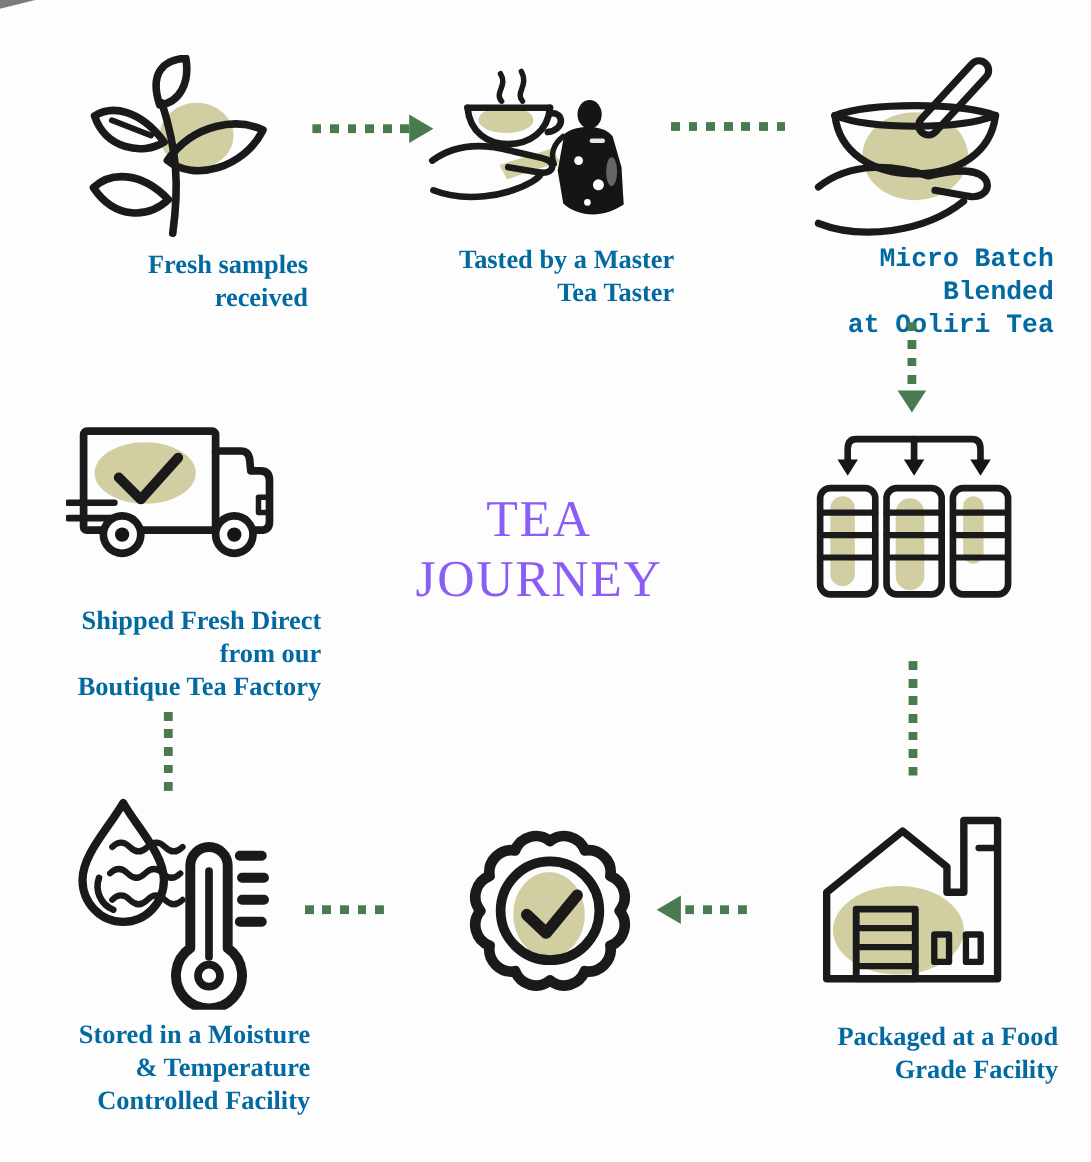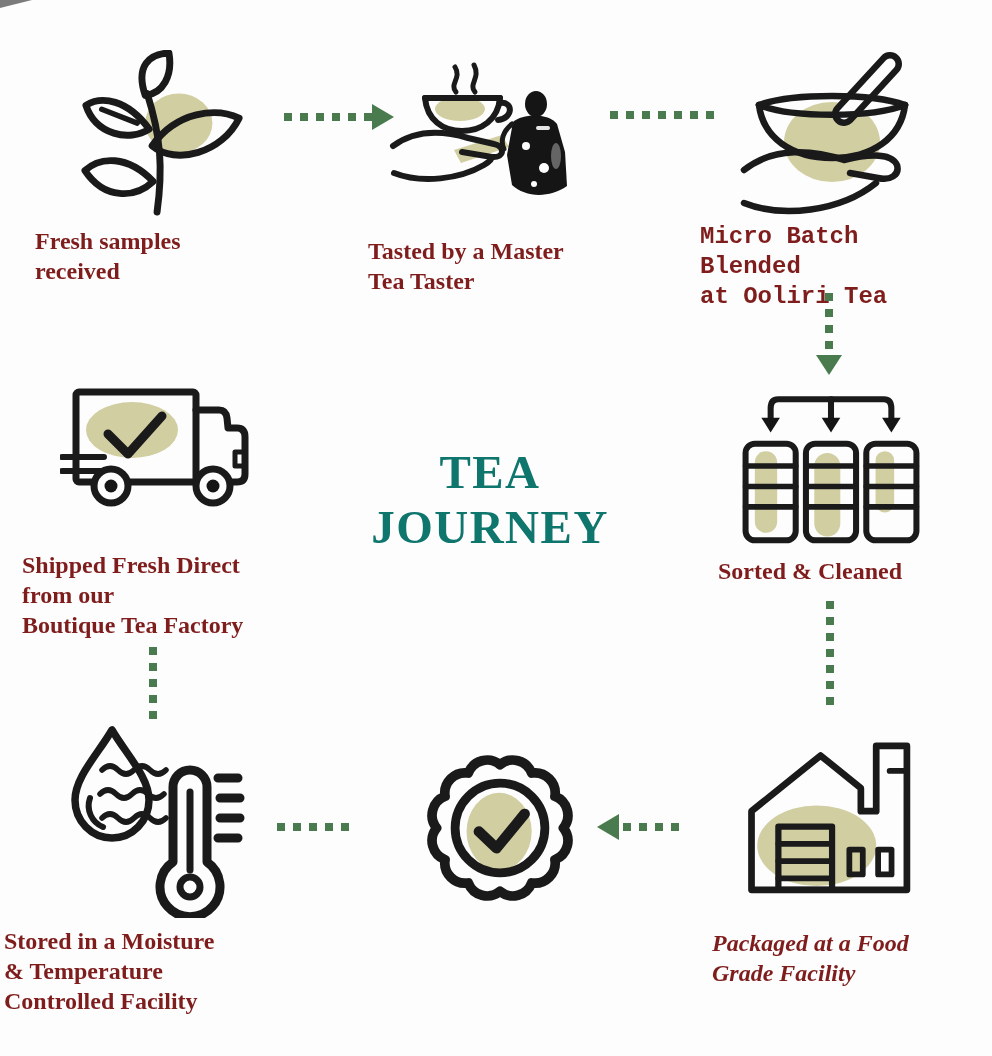--- a/index.html
+++ b/index.html
@@ -1,24 +1,24 @@
 <!DOCTYPE html>
 <html><head>
 <meta charset="utf-8">
 <style>
   html,body { margin:0; padding:0; background:#fff; }
   .stage { position:relative; width:992px; height:1056px; background:#fdfdfd;
            font-family:"Liberation Serif", serif; overflow:hidden; --g:#4a7b4f; }
   .corner-mark { position:absolute; top:0; left:0; width:0; height:0;
            border-top:8px solid #5a5a5a; border-right:32px solid transparent; opacity:.8; }
-  .label { position:absolute; text-align:left; font-weight:700; font-size:24px;
-           line-height:1.26; color:#7f1d1d; white-space:pre-line; }
+  .label { position:absolute; text-align:right; font-weight:700; font-size:24px;
+           line-height:1.26; color:#0369a1; white-space:pre-line; }
   .title { position:absolute; left:340px; top:445px; width:300px; text-align:center;
-           font-weight:700; font-size:47px; line-height:1.18; letter-spacing:1.5px;
-           color:#0f766e; white-space:pre-line; }
+           font-weight:400; font-size:47px; line-height:1.18; letter-spacing:1.5px;
+           color:#8b5cf6; white-space:pre-line; }
   .icon  { position:absolute; }
   .icon .s { stroke:#1a1a1a; fill:none; stroke-width:7; stroke-linecap:round; stroke-linejoin:round; }
   .icon .b { fill:#c9c690; stroke:none; opacity:.85; }
   .icon .f { fill:#151515; stroke:none; }
   .icon .w { fill:#fdfdfd; stroke:none; }
   .hdots { position:absolute; height:8px;
            background:repeating-linear-gradient(90deg, var(--g) 0 8px, transparent 8px 16px); }
   .vdots { position:absolute; width:8px;
            background:repeating-linear-gradient(180deg, var(--g) 0 8px, transparent 8px 16px); }
   .tri-right { position:absolute; width:0; height:0; border-top:13px solid transparent;
@@ -62,21 +62,21 @@
     <path class="s" style="stroke-width:6" d="M8,117 C36,128 74,123 98,109 C103,106 106,103 106,101"></path>
     <ellipse class="f" cx="150" cy="48" rx="11" ry="13"></ellipse>
     <path class="f" d="M127,66 C137,57 163,57 171,68 L179,96 L181,130 C162,143 139,141 126,129 L121,99 Z"></path>
     <path class="s" style="stroke-width:5" d="M126,68 C117,75 114,85 118,93"></path>
     <circle class="w" cx="140" cy="90" r="4"></circle>
     <circle class="w" cx="158" cy="112" r="5"></circle>
     <circle class="w" cx="148" cy="128" r="3"></circle>
     <rect class="w" x="150" y="70" width="14" height="4" rx="2" opacity="0.9"></rect>
     <ellipse class="w" cx="170" cy="100" rx="5" ry="13" opacity="0.35"></ellipse>
   </svg>
-  <div class="label" style="left:368px; top:236px; width:245px;">Tasted by a Master
+  <div class="label" style="left:368px; top:222px; width:245px;">Tasted by a Master
 Tea Taster</div>
 
   <svg class="icon" style="left:732px; top:50px;" width="200" height="165" viewBox="0 0 200 165">
     <ellipse class="b" cx="100" cy="92" rx="48" ry="40"></ellipse>
     <line x1="158" y1="14" x2="112" y2="64" stroke="#1a1a1a" stroke-width="24" stroke-linecap="round"></line>
     <line x1="158" y1="14" x2="112" y2="64" stroke="#fdfdfd" stroke-width="11" stroke-linecap="round"></line>
     <path class="s" style="stroke-width:6.5" d="M27,55 C60,68 140,68 173,55"></path>
     <path class="s" style="stroke-width:6.5" d="M27,55 C60,43 140,43 173,55"></path>
     <path class="s" style="stroke-width:6.5" d="M27,55 C31,88 60,108 100,108 C140,108 169,88 173,55"></path>
     <path class="s" style="stroke-width:6.5" d="M12,120 C42,96 82,100 112,110 C140,103 160,104 165,115 C168,125 158,131 146,128 L118,123"></path>
@@ -94,32 +94,31 @@
     <rect class="b" x="16" y="70" width="24" height="88" rx="12"></rect>
     <rect class="b" x="80" y="72" width="28" height="90" rx="14"></rect>
     <rect class="b" x="146" y="70" width="20" height="66" rx="10"></rect>
     <rect class="s" style="stroke-width:6.5" x="6" y="62" width="54" height="104" rx="10"></rect>
     <rect class="s" style="stroke-width:6.5" x="71" y="62" width="54" height="104" rx="10"></rect>
     <rect class="s" style="stroke-width:6.5" x="136" y="62" width="54" height="104" rx="10"></rect>
     <path class="s" style="stroke-width:6" d="M6,86 H60 M6,108 H60 M6,130 H60"></path>
     <path class="s" style="stroke-width:6" d="M71,86 H125 M71,108 H125 M71,130 H125"></path>
     <path class="s" style="stroke-width:6" d="M136,86 H190 M136,108 H190 M136,130 H190"></path>
   </svg>
-  <div class="label" style="left:718px; top:556px; width:228px;">Sorted &amp; Cleaned</div>
 
   <svg class="icon" style="left:740px; top:730px;" width="188" height="170" viewBox="0 0 196 176">
     <ellipse class="b" cx="80" cy="120" rx="62" ry="42"></ellipse>
     <path class="s" d="M12,166 V84 L84,26 L126,60 V84 H142 V16 H174 V166 Z"></path>
     <path class="s" style="stroke-width:6" d="M174,42 H156"></path>
     <rect class="s" style="stroke-width:6.5" x="40" y="100" width="56" height="66"></rect>
     <path class="s" style="stroke-width:6" d="M40,118 H96 M40,136 H96 M40,154 H96"></path>
     <rect class="s" style="stroke-width:6" x="114" y="124" width="14" height="26"></rect>
     <rect class="s" style="stroke-width:6" x="144" y="124" width="14" height="26"></rect>
   </svg>
-  <div class="label" style="left:712px; top:928px; width:250px;font-style:italic;">Packaged at a Food
+  <div class="label" style="left:712px; top:928px; width:250px;">Packaged at a Food
 Grade Facility</div>
 
   <svg class="icon" style="left:412px; top:740px;" width="176" height="176" viewBox="0 0 200 200">
     <ellipse class="b" cx="99" cy="104" rx="37" ry="44"></ellipse>
     <path class="s" style="stroke-width:11" d="M172,100 A23 23 0 0 1 162.4,136 A23 23 0 0 1 136,162.4 A23 23 0 0 1 100,172
          A23 23 0 0 1 64,162.4 A23 23 0 0 1 37.6,136 A23 23 0 0 1 28,100
          A23 23 0 0 1 37.6,64 A23 23 0 0 1 64,37.6 A23 23 0 0 1 100,28
          A23 23 0 0 1 136,37.6 A23 23 0 0 1 162.4,64 A23 23 0 0 1 172,100 Z"></path>
     <circle class="s" style="stroke-width:10" cx="100" cy="100" r="51"></circle>
     <path class="s" style="stroke-width:12" d="M76,104 L96,123 L128,84"></path>

